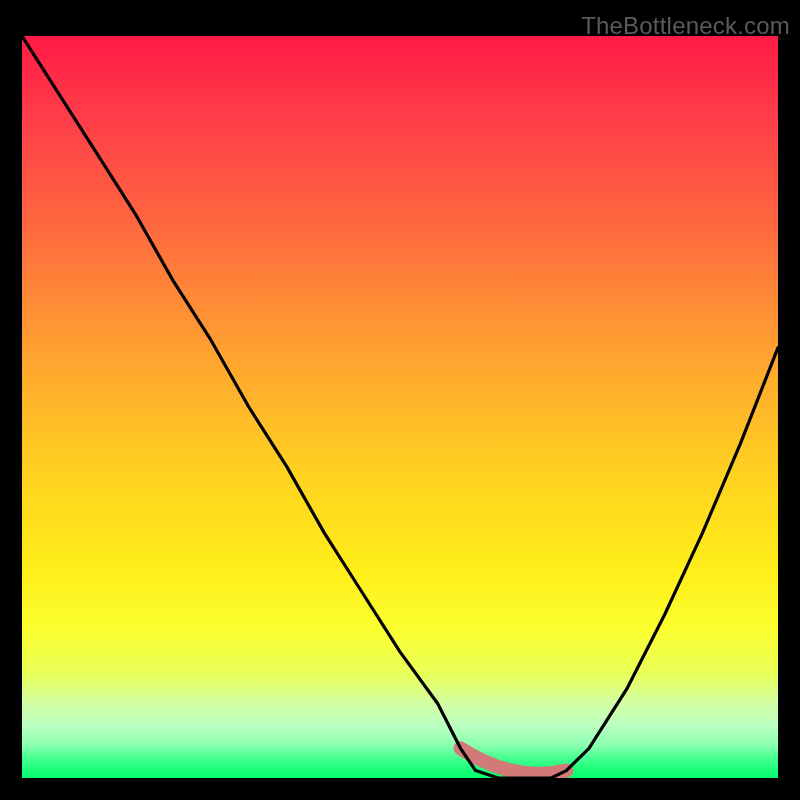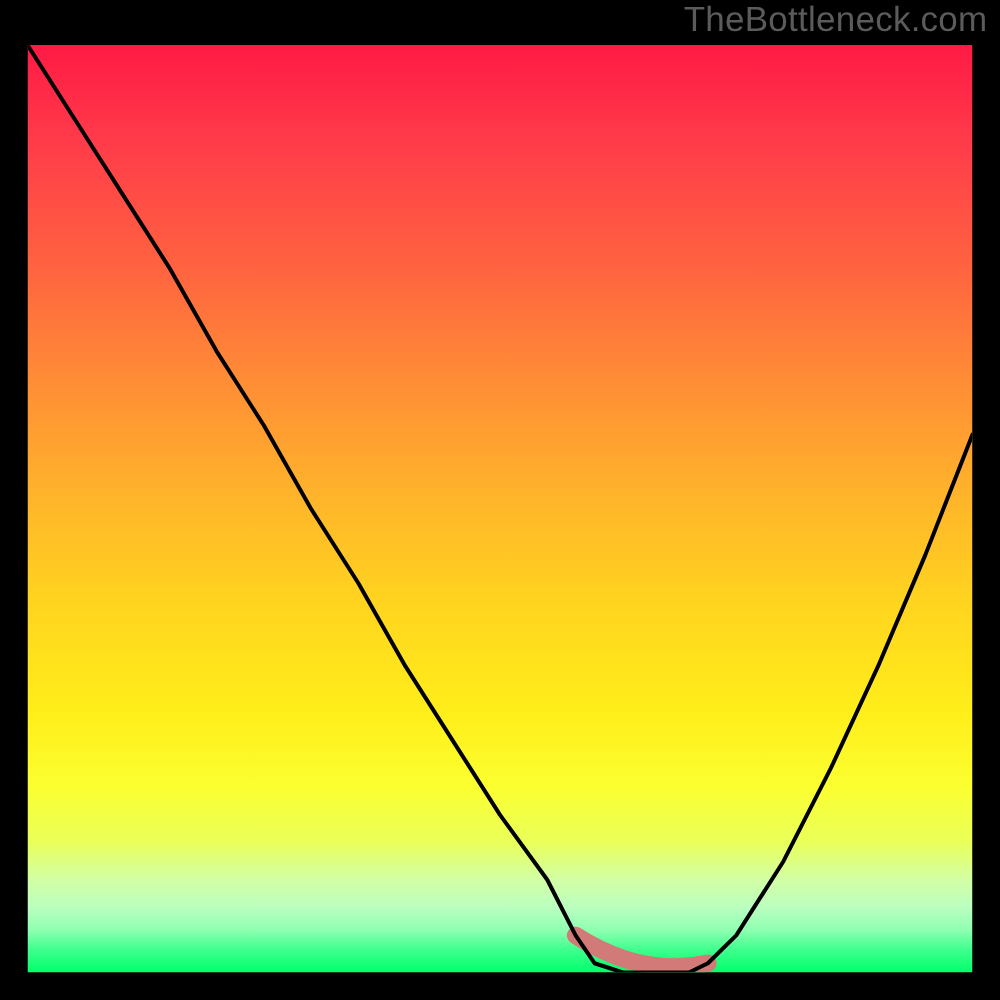--- a/index.html
+++ b/index.html
@@ -12,24 +12,24 @@
     font-family: Arial, Helvetica, sans-serif;
   }
   .frame {
     position: relative;
     width: 800px;
     height: 800px;
     background: #000;
   }
   .watermark {
     position: absolute;
-    top: 0;
+    top: 12px;
     right: 10px;
     color: #5b5b5b;
-    font-size: 28px;
+    font-size: 24px;
     letter-spacing: 0.2px;
     font-weight: 400;
     z-index: 50;
   }
   
   .plot {
     position: absolute;
     left: 22px;
     top: 36px;
     width: 756px;   

